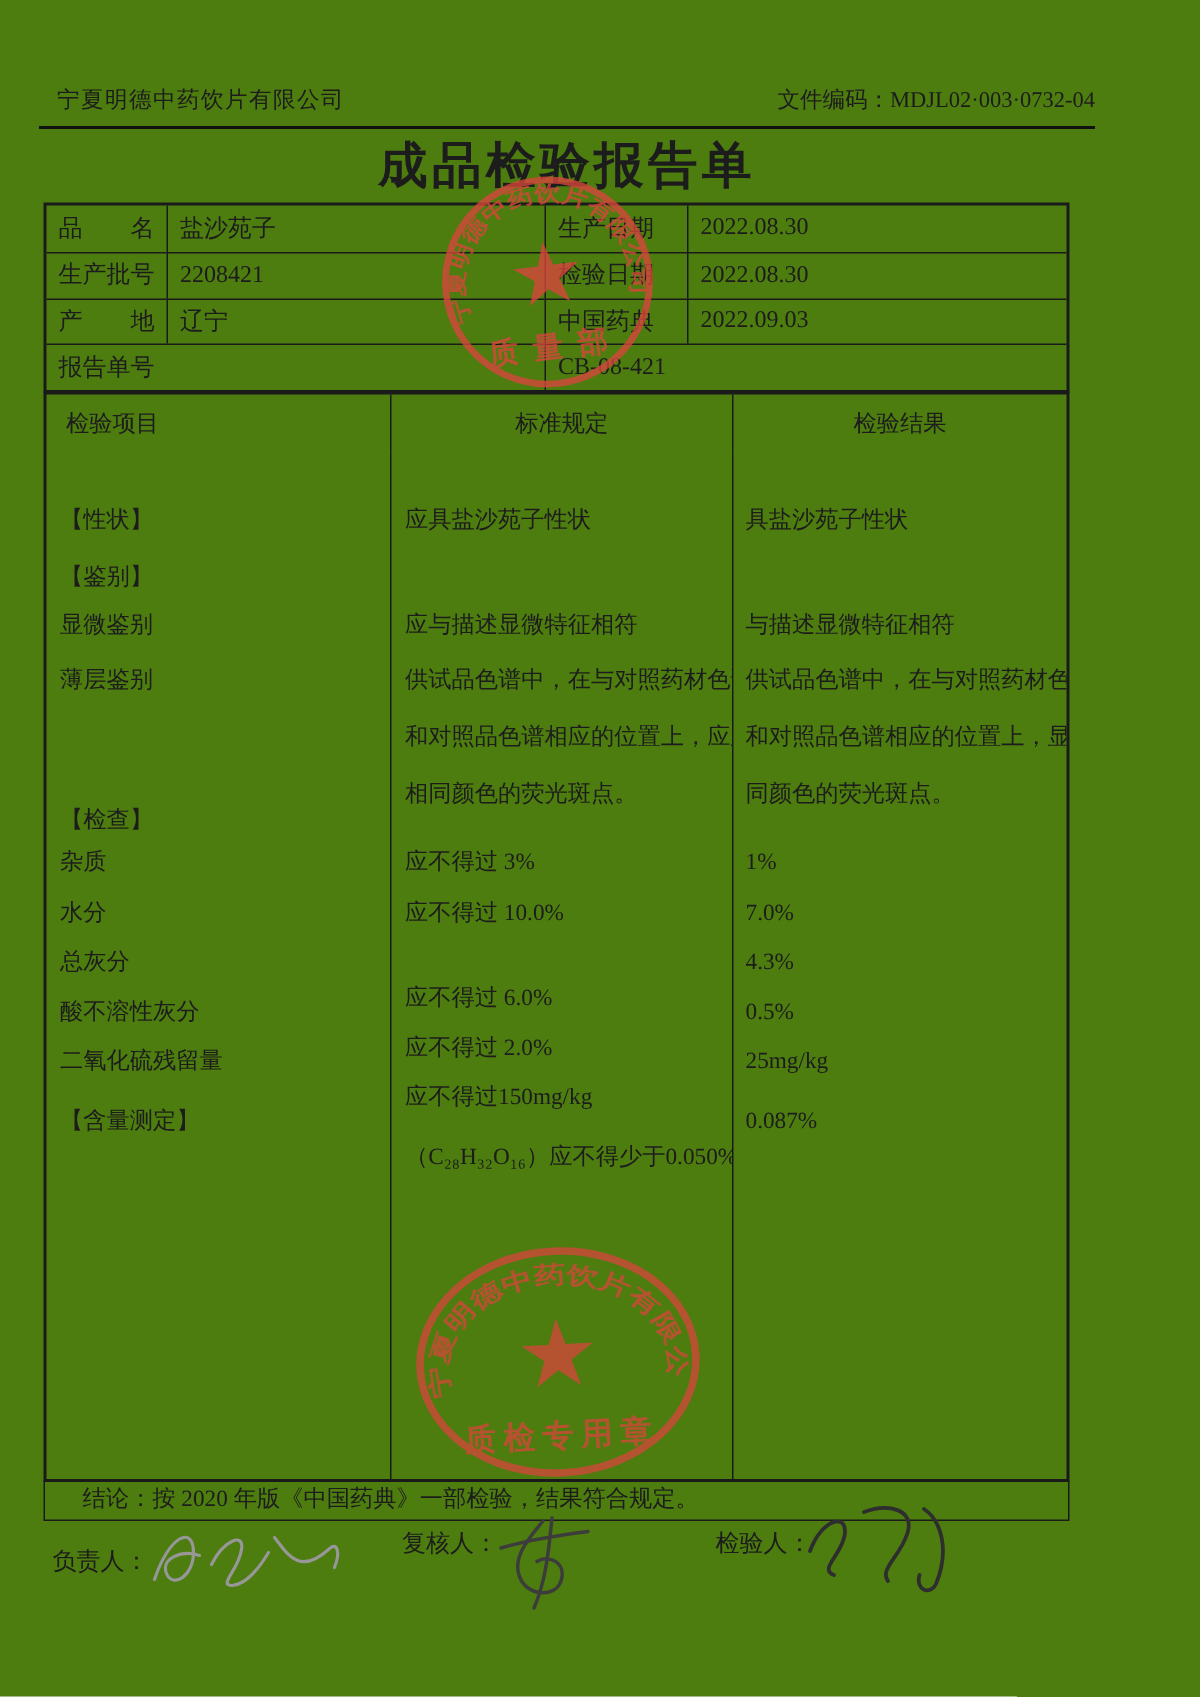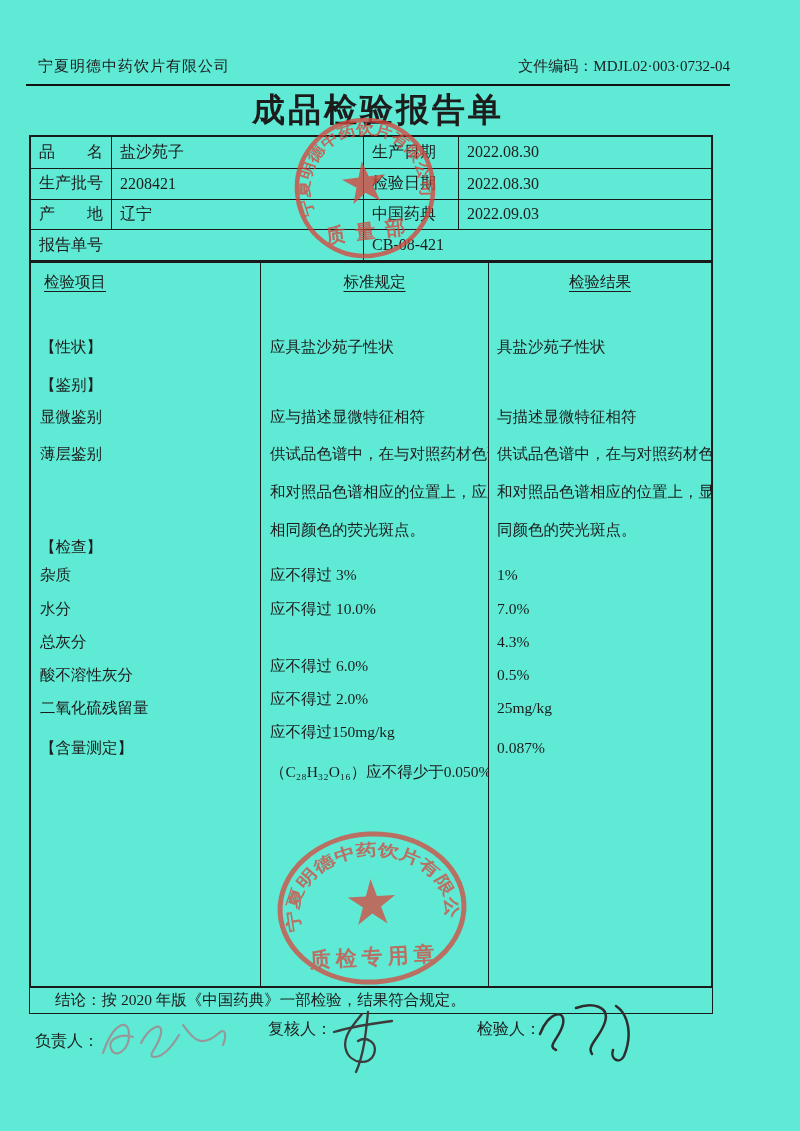--- a/index.html
+++ b/index.html
@@ -1,17 +1,17 @@
 <!DOCTYPE html>
 <html style="--stamp-red: #d8463c; --ink: #1c1c1c;"><head>
 <meta charset="utf-8">
 <style>
   html,body{margin:0;padding:0;background:#e9e9e9;}
   .page{
-    position:relative;width:800px;height:1131px;background:#5eead4;
+    position:relative;width:800px;height:1131px;background:#4d7c0f;
     margin:0 auto;overflow:hidden;
     font-family:"Liberation Serif","DejaVu Serif",serif;
     color:var(--ink,#1c1c1c);
   }
   .hdr-company{position:absolute;left:38px;top:57px;font-size:15px;letter-spacing:1px;}
   .hdr-code{position:absolute;right:70px;top:57px;font-size:15px;}
   .hdr-rule{position:absolute;left:26px;top:84px;width:704px;border-top:2px solid #111;}
   .doc-title{position:absolute;left:26px;top:88px;width:704px;text-align:center;
     font-size:33px;font-weight:bold;letter-spacing:3px;}
   
@@ -25,21 +25,21 @@
   .lab{justify-content:flex-start;}
   .span2a{grid-column:1/3;}
   .span2b{grid-column:3/5;}
   .datev{padding-left:14px;}
   
   .insp-table{position:absolute;left:29px;top:261px;width:684px;height:727px;
     border:2px solid #1a1a1a;box-sizing:border-box;font-size:15.5px;}
   .insp-header{display:grid;grid-template-columns:229px 228px 1fr;height:38px;}
   .insp-header .hcell{display:flex;align-items:center;justify-content:center;box-sizing:border-box;}
   .insp-header .hcell:first-child{justify-content:flex-start;padding-left:13px;}
-  .insp-header .hcell span{text-decoration:underline;text-underline-offset:4px;}
+  .insp-header .hcell span{text-underline-offset:4px;}
   .insp-body{display:grid;grid-template-columns:229px 228px 1fr;height:calc(100% - 38px);}
   .insp-col{box-sizing:border-box;overflow:hidden;}
   .insp-col.c2,.insp-header .hcell.c2{border-left:1px solid #1a1a1a;}
   .insp-col.c3,.insp-header .hcell.c3{border-left:1px solid #1a1a1a;}
   .insp-col .rline{box-sizing:border-box;padding-left:9px;line-height:24px;white-space:nowrap;}
   .insp-col.c3 .rline{padding-left:8px;}
   
   .conclusion{position:absolute;left:29px;top:987px;width:684px;height:27px;
     border:1.5px solid #1a1a1a;box-sizing:border-box;line-height:24px;
     padding-left:25px;font-size:15.5px;}

